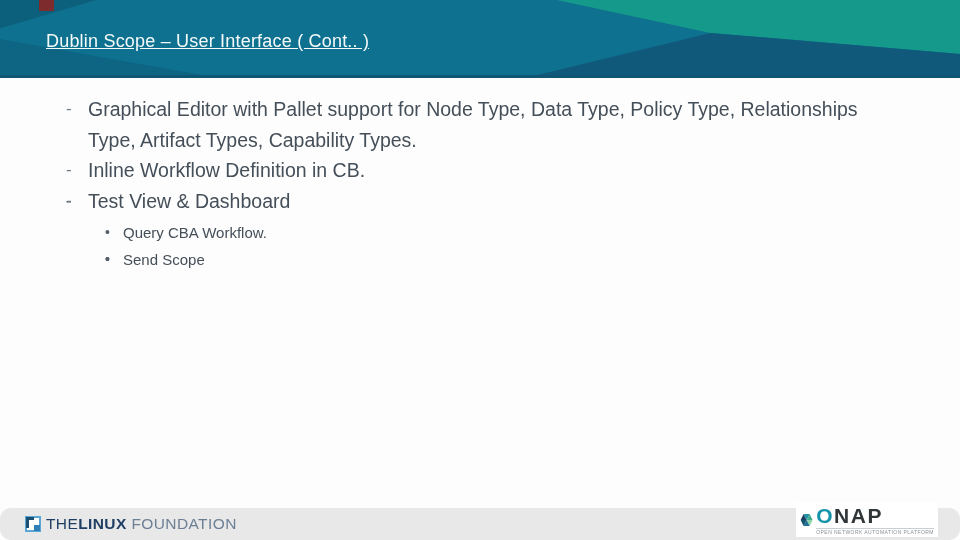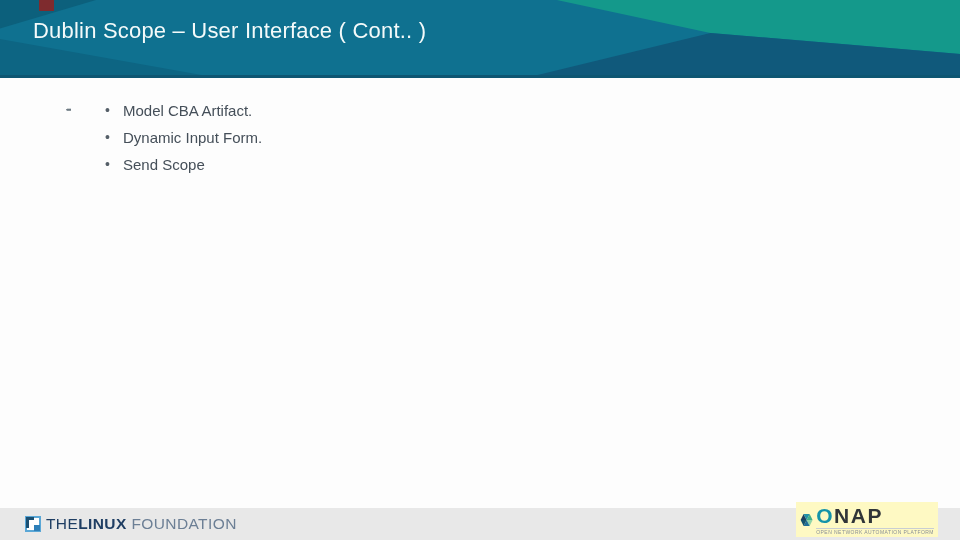--- a/index.html
+++ b/index.html
@@ -12,22 +12,22 @@
     position:absolute;top:0;left:0;width:960px;height:75px;
     background:#0f7190;border-bottom:3px solid #0e5672;overflow:hidden;
   }
   .shape{position:absolute;top:0;left:0;width:100%;height:100%;}
   .shape-green{background:#14998b;clip-path:polygon(58% 0, 100% 0, 100% 72%, 74% 44%);}
   .shape-dark{background:#10597b;clip-path:polygon(74% 44%, 100% 72%, 100% 100%, 56% 100%);}
   .shape-left{background:#0d6583;clip-path:polygon(0 52%, 21% 100%, 0 100%);}
   .shape-topleft{background:#0c607c;clip-path:polygon(0 0, 10% 0, 0 38%);}
   .red-notch{position:absolute;top:0;left:39px;width:15px;height:11px;background:#7e2b2e;}
   .title{
-    position:absolute;left:33px;top:18px;margin:0;
-    font-size:22px;font-weight:400;color:#f4fafa;letter-spacing:.2px;white-space:nowrap;
+    position:absolute;left:33px;top:18px;margin:13px;
+    font-size:18px;font-weight:400;color:#f4fafa;letter-spacing:.2px;white-space:nowrap;text-decoration:underline;
   }
   
   .content{position:absolute;left:64px;top:94px;width:800px;}
   ul{list-style:none;margin:0;padding:0;}
   .dash-list li{
     position:relative;padding-left:24px;
     font-size:19.5px;line-height:30.5px;color:#454f59;
   }
   .dash-list .dash{
     position:absolute;left:2px;top:0;color:#6e7a84;font-size:17px;line-height:30.5px;
@@ -35,32 +35,32 @@
   .dot-list{margin:3px 0 0 41px;}
   .dot-list li{
     position:relative;padding-left:18px;
     font-size:15px;line-height:27px;color:#454f59;
   }
   .dot-list .dot{
     position:absolute;left:0;top:0;color:#555f68;font-size:14px;line-height:27px;
   }
   
   .footer{
-    position:absolute;left:0;bottom:0;width:960px;height:32px;background:#e8e8e8;
+    position:absolute;left:0;bottom:0;width:960px;height:32px;background:#e8e8e8;border-radius:11px;
   }
   .lf-logo{
     position:absolute;left:25px;top:7px;display:flex;align-items:center;gap:5px;
   }
   .lf-icon{display:block;}
   .lf-text{font-size:15.5px;letter-spacing:.4px;white-space:nowrap;}
   .lf-the{color:#1f3e63;font-weight:400;}
   .lf-linux{color:#1f3e63;font-weight:700;}
   .lf-foundation{color:#6c7f95;font-weight:400;}
   .onap-box{
-    position:absolute;right:22px;bottom:3px;width:142px;height:35px;background:#fef9c3;
+    position:absolute;right:22px;bottom:3px;width:142px;height:35px;background:#ffffff;
     display:flex;align-items:center;padding:0 4px;box-sizing:border-box;
   }
   .onap-hex{display:block;margin-right:3px;}
   .onap-textwrap{display:flex;flex-direction:column;line-height:1;}
   .onap-name{font-size:21px;font-weight:700;letter-spacing:1.5px;line-height:21px;}
   .onap-o{color:#1493a9;}
   .onap-rest{color:#303538;}
   .onap-tagline{
     font-size:5px;color:#8a9097;letter-spacing:.45px;margin-top:2px;
     border-top:1px solid #c9ced2;padding-top:1px;white-space:nowrap;
@@ -75,30 +75,30 @@
     <div class="shape shape-green"></div>
     <div class="shape shape-dark"></div>
     <div class="shape shape-left"></div>
     <div class="shape shape-topleft"></div>
     <div class="red-notch"></div>
     <h1 class="title">Dublin Scope – User Interface ( Cont.. )</h1>
   </header>
 
   <main class="content">
     <ul class="dash-list">
+      <li><span class="dash">-</span><span>Graphical Editor with Pallet support for Node Type, Data Type, Policy Type, Relationships Type, Artifact Types, Capability Types.</span></li>
+      <li><span class="dash">-</span><span>Inline Workflow Definition in CB.</span></li>
       <li><span class="dash">-</span></li>
       <li><span class="dash">-</span></li>
       <li><span class="dash">-</span></li>
-      <li><span class="dash">-</span></li>
-      <li><span class="dash">-</span></li>
-      <li><span class="dash">-</span></li>
+      <li><span class="dash">-</span><span>Test View &amp; Dashboard</span></li>
     </ul>
     <ul class="dot-list">
-      <li><span class="dot">•</span><span>Model CBA Artifact.</span></li>
-      <li><span class="dot">•</span><span>Dynamic Input Form.</span></li>
+      <li><span class="dot">•</span><span>Query CBA Workflow.</span></li>
+      <li><span class="dot">•</span></li>
       <li><span class="dot">•</span><span>Send Scope</span></li>
     </ul>
   </main>
 
   <footer class="footer">
 
     <div class="lf-logo">
       <svg class="lf-icon" width="16" height="16" viewBox="0 0 16 16">
         <rect x="1" y="1" width="14" height="14" fill="#ffffff" stroke="#5aa7d6" stroke-width="2"></rect>
         <path d="M1 1 h8 v3 h-5 v8 h-3 z" fill="#1b4f72"></path>

